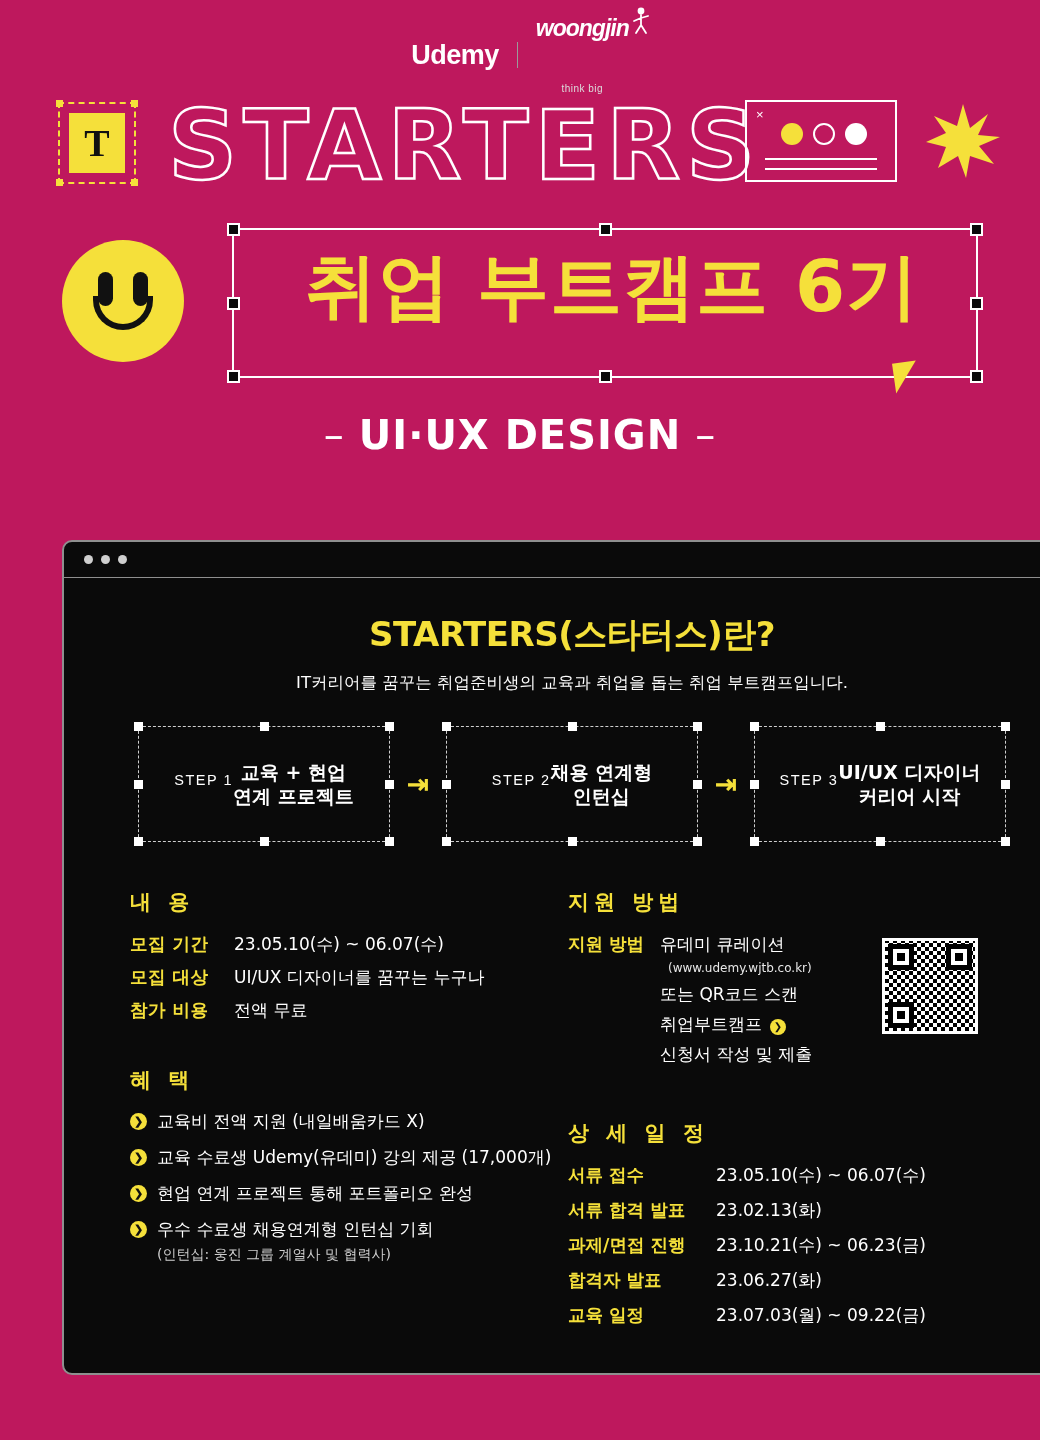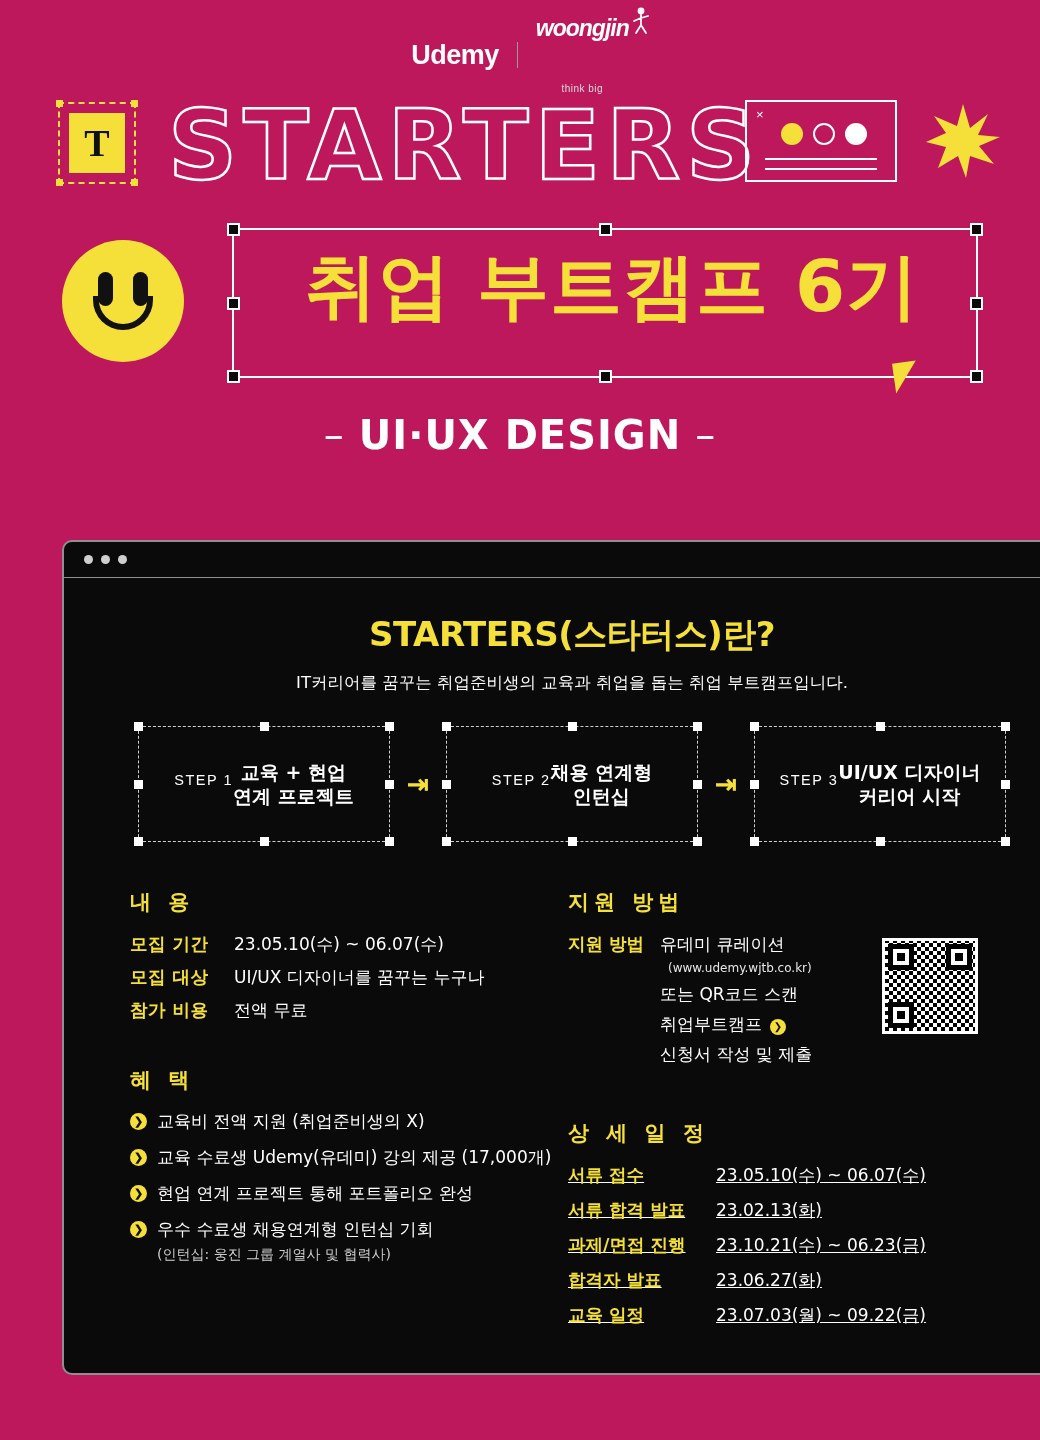--- a/index.html
+++ b/index.html
@@ -222,21 +222,21 @@
       repeating-linear-gradient(0deg, #fff 0 4px, #000 4px 8px);
     background-blend-mode: difference;
     position: relative;
     border: 3px solid #fff;
   }
   .qr .pe { position: absolute; width: 26px; height: 26px; border: 5px solid #000; background: #fff; }
   .qr .pe i { display: block; width: 8px; height: 8px; background: #000; margin: 4px; }
   .qr .pe.a { left: 3px; top: 3px; } .qr .pe.b { right: 3px; top: 3px; } .qr .pe.c { left: 3px; bottom: 3px; }
 
   
-  .schedule { margin-top: 14px; text-decoration: underline; }
+  .schedule { margin-top: 14px; }
   .srow { display: flex; align-items: baseline; margin-bottom: 11px; }
   .srow .sk {
     color: #f5e03a; font-size: 17.5px; font-weight: bold; width: 148px; flex: none;
     font-family: "DejaVu Sans", sans-serif;
   }
   .srow .sv { color: #fff; font-size: 17px; font-family: "DejaVu Sans", sans-serif; }
 </style>
 </head>
 <body>
 
@@ -370,21 +370,21 @@
           </div>
           <div class="kv">
             <div class="k">참가 비용</div>
             <div class="v">전액 무료</div>
           </div>
 
           <div class="sechead" style="margin-top:44px">혜 택</div>
           <div class="bullets">
             <div class="bullet">
               <span class="mark">❯</span>
-              <span class="btext">교육비 전액 지원 (취업준비생의 X)</span>
+              <span class="btext">교육비 전액 지원 (내일배움카드 X)</span>
             </div>
             <div class="bullet">
               <span class="mark">❯</span>
               <span class="btext">교육 수료생 Udemy(유데미) 강의 제공 (17,000개)</span>
             </div>
             <div class="bullet">
               <span class="mark">❯</span>
               <span class="btext">현업 연계 프로젝트 통해 포트폴리오 완성</span>
             </div>
             <div class="bullet">

